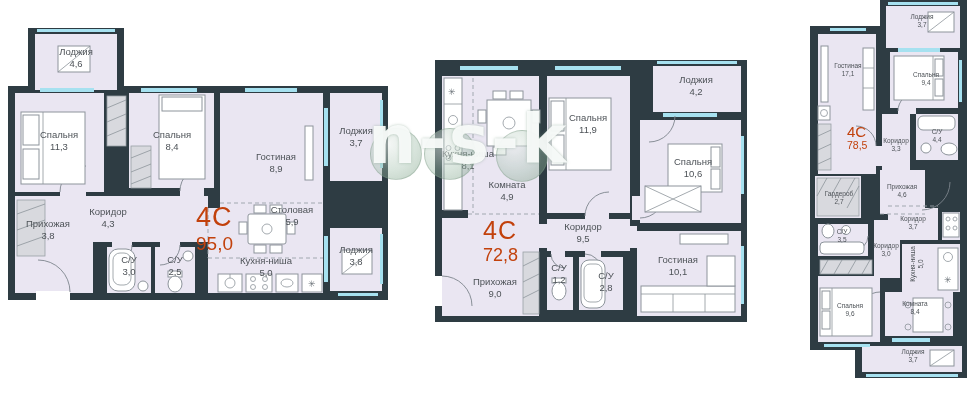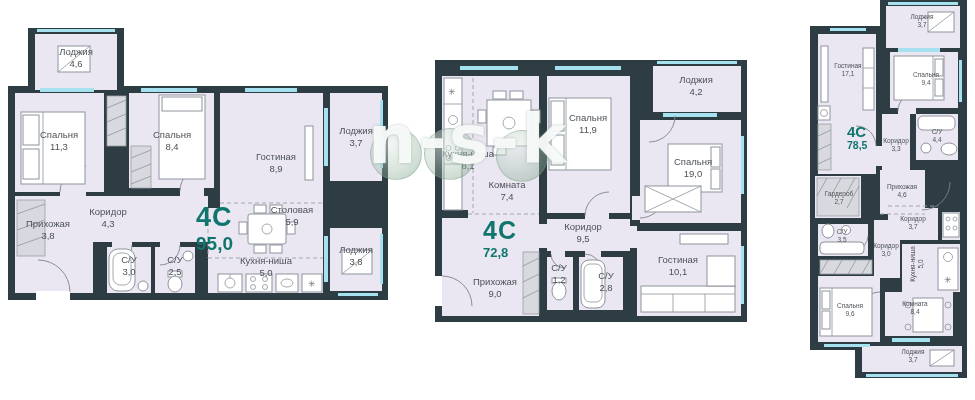--- a/index.html
+++ b/index.html
@@ -25,25 +25,25 @@
   .snow{font-size:9px;fill:#6d747a;}
 
   
   .rl{position:absolute;transform:translate(-50%,-50%);text-align:center;color:#4d5257;
       font-size:9.5px;line-height:1.3;white-space:nowrap;z-index:3;}
   .rl span{display:block;}
   .pc .rl{font-size:6.5px;line-height:1.2;}
   .vert{transform:translate(-50%,-50%) rotate(-90deg);}
 
   
-  .tl{position:absolute;color:#0f766e;z-index:3;line-height:1;font-weight:bold;}
+  .tl{position:absolute;color:#c2410c;z-index:3;line-height:1;}
   .tl .tt{display:block;font-size:27px;letter-spacing:1px;}
   .tl .ta{display:block;font-size:19px;margin-top:3px;}
   .pb .tl .tt{font-size:25px;}
-  .pb .tl .ta{font-size:13px;}
+  .pb .tl .ta{font-size:18px;}
   .pc .tl .tt{font-size:15px;letter-spacing:0;}
   .pc .tl .ta{font-size:10.5px;margin-top:1px;}
 
   
   .wm{position:absolute;left:360px;top:106px;width:330px;height:95px;z-index:6;pointer-events:none;}
   .bub{position:absolute;width:50px;height:50px;border-radius:50%;
        background:radial-gradient(circle at 35% 30%, rgba(235,240,237,0.55), rgba(160,190,170,0.40) 55%, rgba(110,150,120,0.45));
        border:1px solid rgba(120,150,130,0.35);}
   .wm-main{position:absolute;left:8px;top:-6px;font-size:68px;font-weight:700;
        color:rgba(250,252,251,0.93);letter-spacing:2px;
@@ -336,33 +336,33 @@
         <path class="ln" d="M88,208 L104,200 M88,224 L104,216 M88,240 L104,232"></path>
       </g>
     </svg>
 
     <div class="rl" style="left:33px;top:102px">
       <span>Кухня-ниша</span>
       <span>8,1</span>
     </div>
     <div class="rl" style="left:72px;top:133px">
       <span>Комната</span>
-      <span>7,4</span>
+      <span>4,9</span>
     </div>
     <div class="rl" style="left:153px;top:66px">
       <span>Спальня</span>
       <span>11,9</span>
     </div>
     <div class="rl" style="left:261px;top:28px">
       <span>Лоджия</span>
       <span>4,2</span>
     </div>
     <div class="rl" style="left:258px;top:110px">
       <span>Спальня</span>
-      <span>19,0</span>
+      <span>10,6</span>
     </div>
     <div class="rl" style="left:148px;top:175px">
       <span>Коридор</span>
       <span>9,5</span>
     </div>
     <div class="rl" style="left:243px;top:208px">
       <span>Гостиная</span>
       <span>10,1</span>
     </div>
     <div class="rl" style="left:60px;top:230px">

